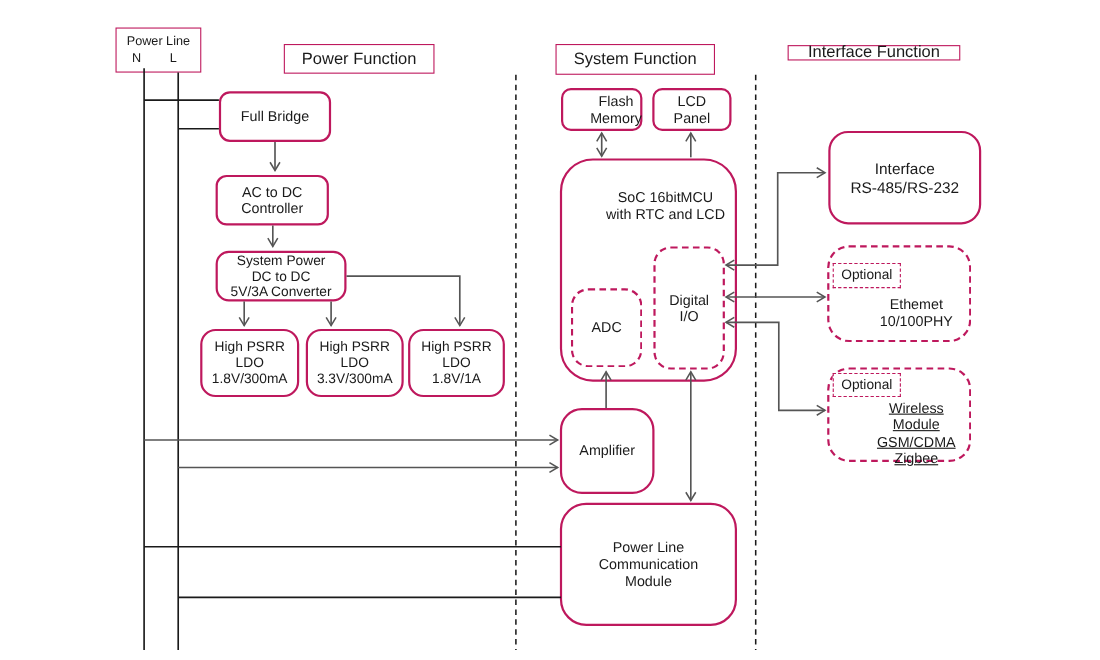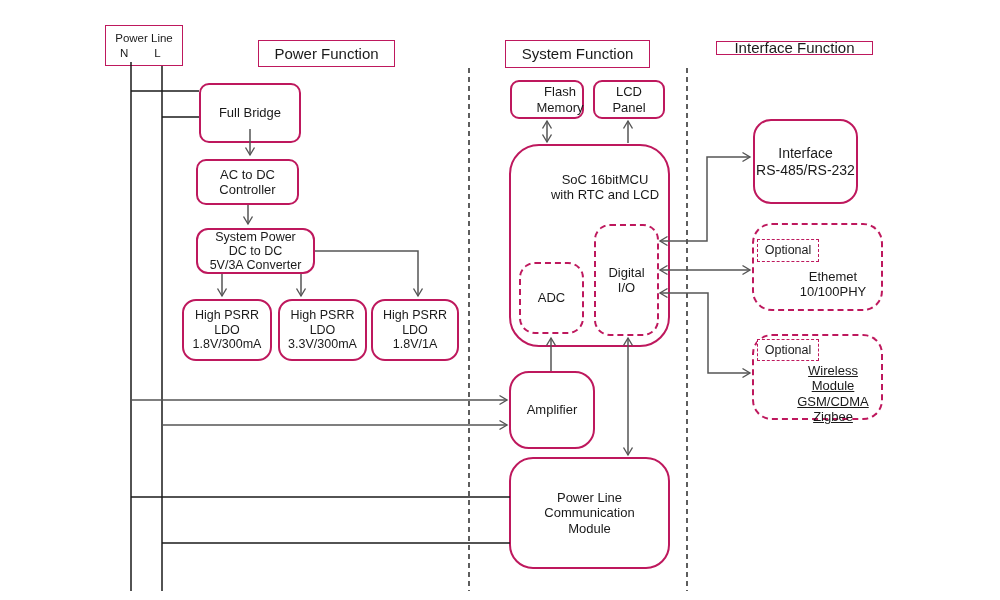--- a/index.html
+++ b/index.html
@@ -29,21 +29,21 @@
 
   <div class="d-box thin" style="left:105px;top:25px;width:78px;height:41px;flex-direction:column;font-size:11.5px;line-height:1.3;">
     <span>Power Line</span>
     <span class="nl-row"><span>N</span><span>L</span></span>
   </div>
 
   <div class="d-box hdr" style="left:258px;top:40px;width:137px;height:27px;">Power Function</div>
   <div class="d-box hdr" style="left:505px;top:40px;width:145px;height:28px;">System Function</div>
   <div class="d-box hdr" style="left:716px;top:41px;width:157px;height:14px;">Interface Function</div>
 
-  <div class="d-box" style="left:199px;top:83px;width:102px;height:60px;border-radius:10px;">Full Bridge</div>
+  <div class="d-box" style="left:199px;top:83px;width:102px;height:46px;border-radius:10px;">Full Bridge</div>
   <div class="d-box" style="left:196px;top:159px;width:103px;height:46px;border-radius:10px;">AC to DC
 Controller</div>
   <div class="d-box small" style="left:196px;top:228px;width:119px;height:46px;border-radius:12px;line-height:1.12;">System Power
 DC to DC
 5V/3A Converter</div>
   <div class="d-box small" style="left:182px;top:299px;width:90px;height:62px;border-radius:14px;">High PSRR
 LDO
 1.8V/300mA</div>
   <div class="d-box small" style="left:278px;top:299px;width:89px;height:62px;border-radius:14px;">High PSRR
 LDO
@@ -59,21 +59,21 @@
   <div class="d-box topalign" style="left:509px;top:144px;width:161px;height:203px;border-radius:30px;padding-top:26px;">SoC 16bitMCU
 with RTC and LCD</div>
   <div class="d-box dash" style="left:519px;top:262px;width:65px;height:72px;border-radius:16px;">ADC</div>
   <div class="d-box" style="left:509px;top:371px;width:86px;height:78px;border-radius:20px;">Amplifier</div>
   <div class="d-box dash" style="left:594px;top:224px;width:65px;height:112px;border-radius:16px;">Digital
 I/O</div>
   <div class="d-box" style="left:509px;top:457px;width:161px;height:112px;border-radius:24px;">Power Line
 Communication
 Module</div>
 
-  <div class="d-box" style="left:753px;top:119px;width:105px;height:85px;border-radius:18px;font-size:14px;">Interface
+  <div class="d-box" style="left:753px;top:119px;width:139px;height:85px;border-radius:18px;font-size:14px;">Interface
 RS-485/RS-232</div>
   <div class="d-box dash topalign" style="left:752px;top:223px;width:131px;height:88px;border-radius:20px;padding-top:44px;">Ethemet
 10/100PHY</div>
   <div class="d-box dash thin" style="left:757px;top:239px;width:62px;height:23px;font-size:12.5px;">Optional</div>
   <div class="d-box dash topalign" style="left:752px;top:334px;width:131px;height:86px;border-radius:20px;padding-top:27px;text-decoration:underline;">Wireless Module
 GSM/CDMA
 Zigbee</div>
   <div class="d-box dash thin" style="left:757px;top:339px;width:62px;height:22px;font-size:12.5px;">Optional</div>
 
   <svg class="overlay" width="1000" height="600" viewBox="0 0 1000 600">

